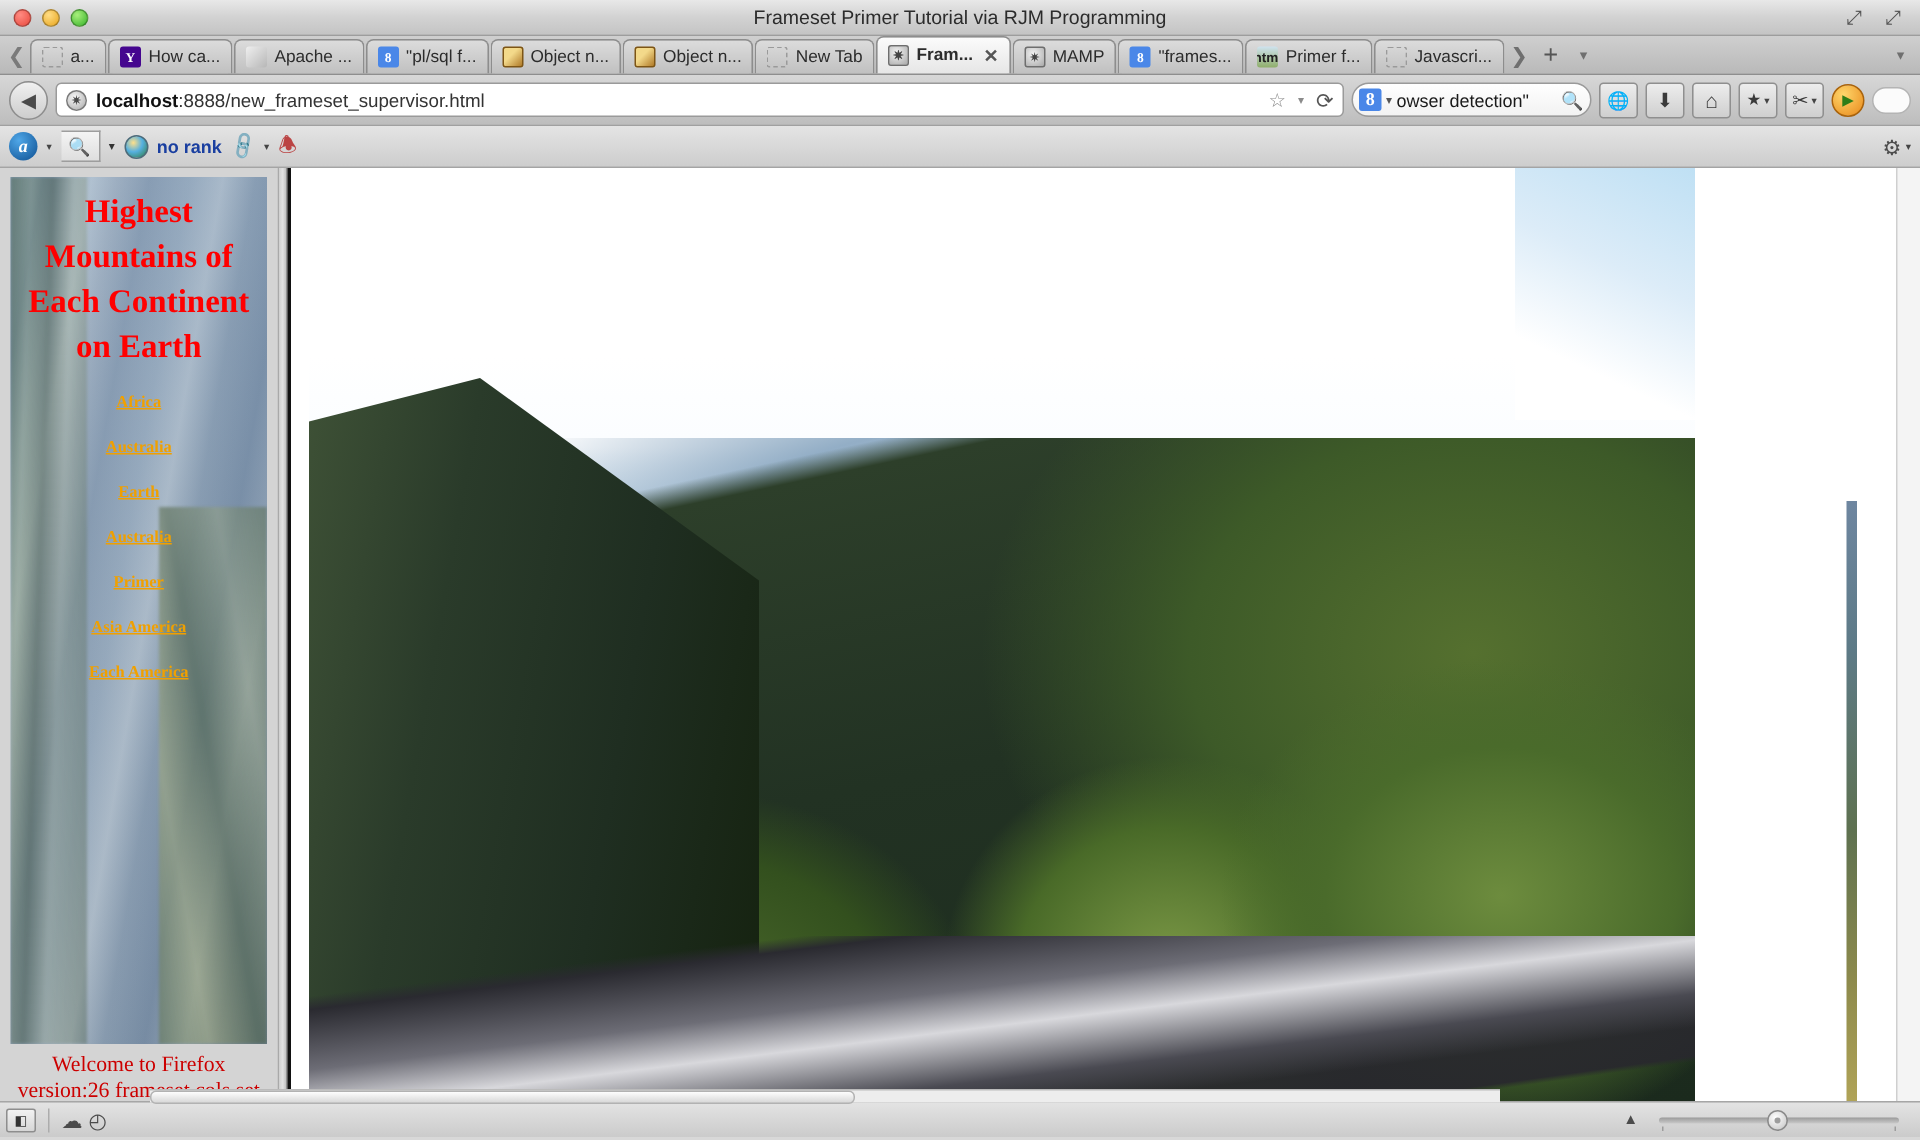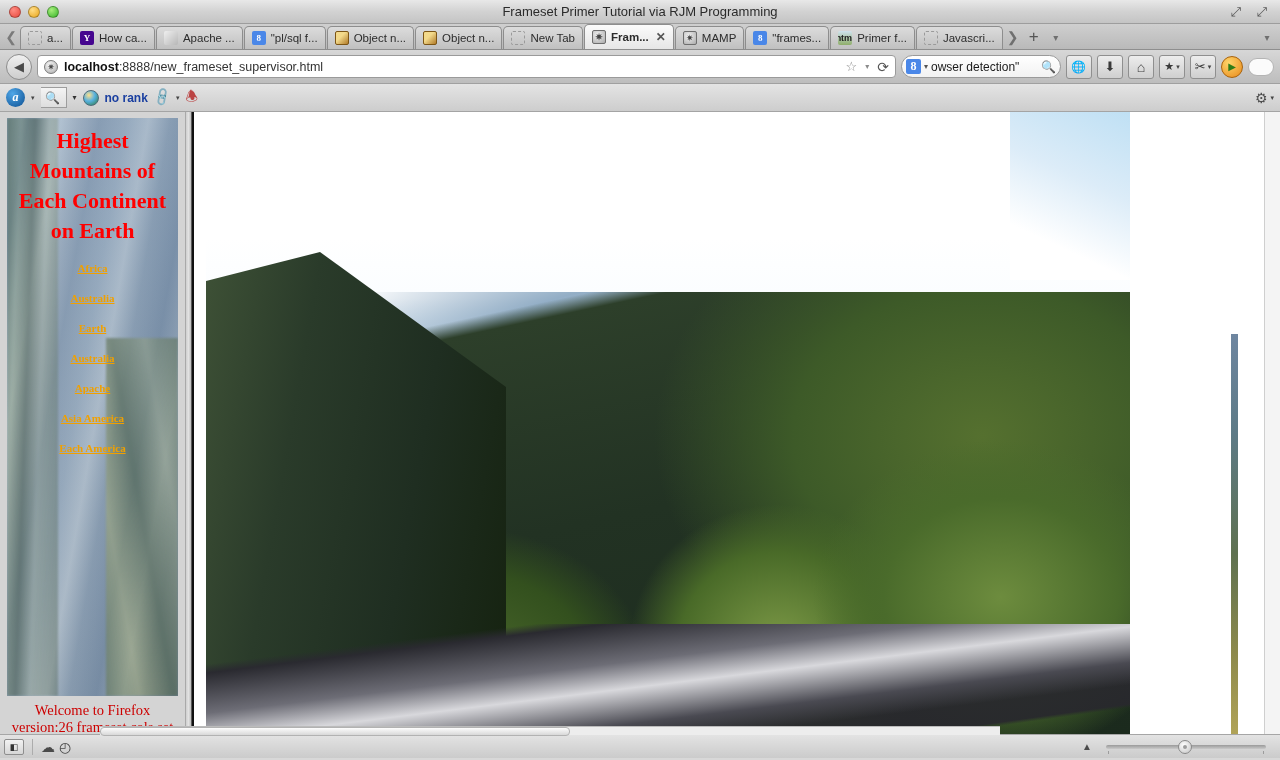--- a/index.html
+++ b/index.html
@@ -520,21 +520,21 @@
 
   <div id="frame-left">
     <div id="nav-panel">
       <div id="nav-inner">
         <div id="nav-title">Highest Mountains of Each Continent on Earth</div>
         <div id="nav-links">
             <a class="nav-link" href="#">Africa</a>
             <a class="nav-link" href="#">Australia</a>
             <a class="nav-link" href="#">Earth</a>
             <a class="nav-link" href="#">Australia</a>
-            <a class="nav-link" href="#">Apache</a>
+            <a class="nav-link" href="#">Primer</a>
             <a class="nav-link" href="#">Asia America</a>
             <a class="nav-link" href="#">Each America</a>
           </div>
       </div>
     </div>
     <div id="nav-footer">Welcome to Firefox version:26 frameset cols set to: 15%,85%</div>
   </div>
 
   <div id="frame-splitter"></div>
 

